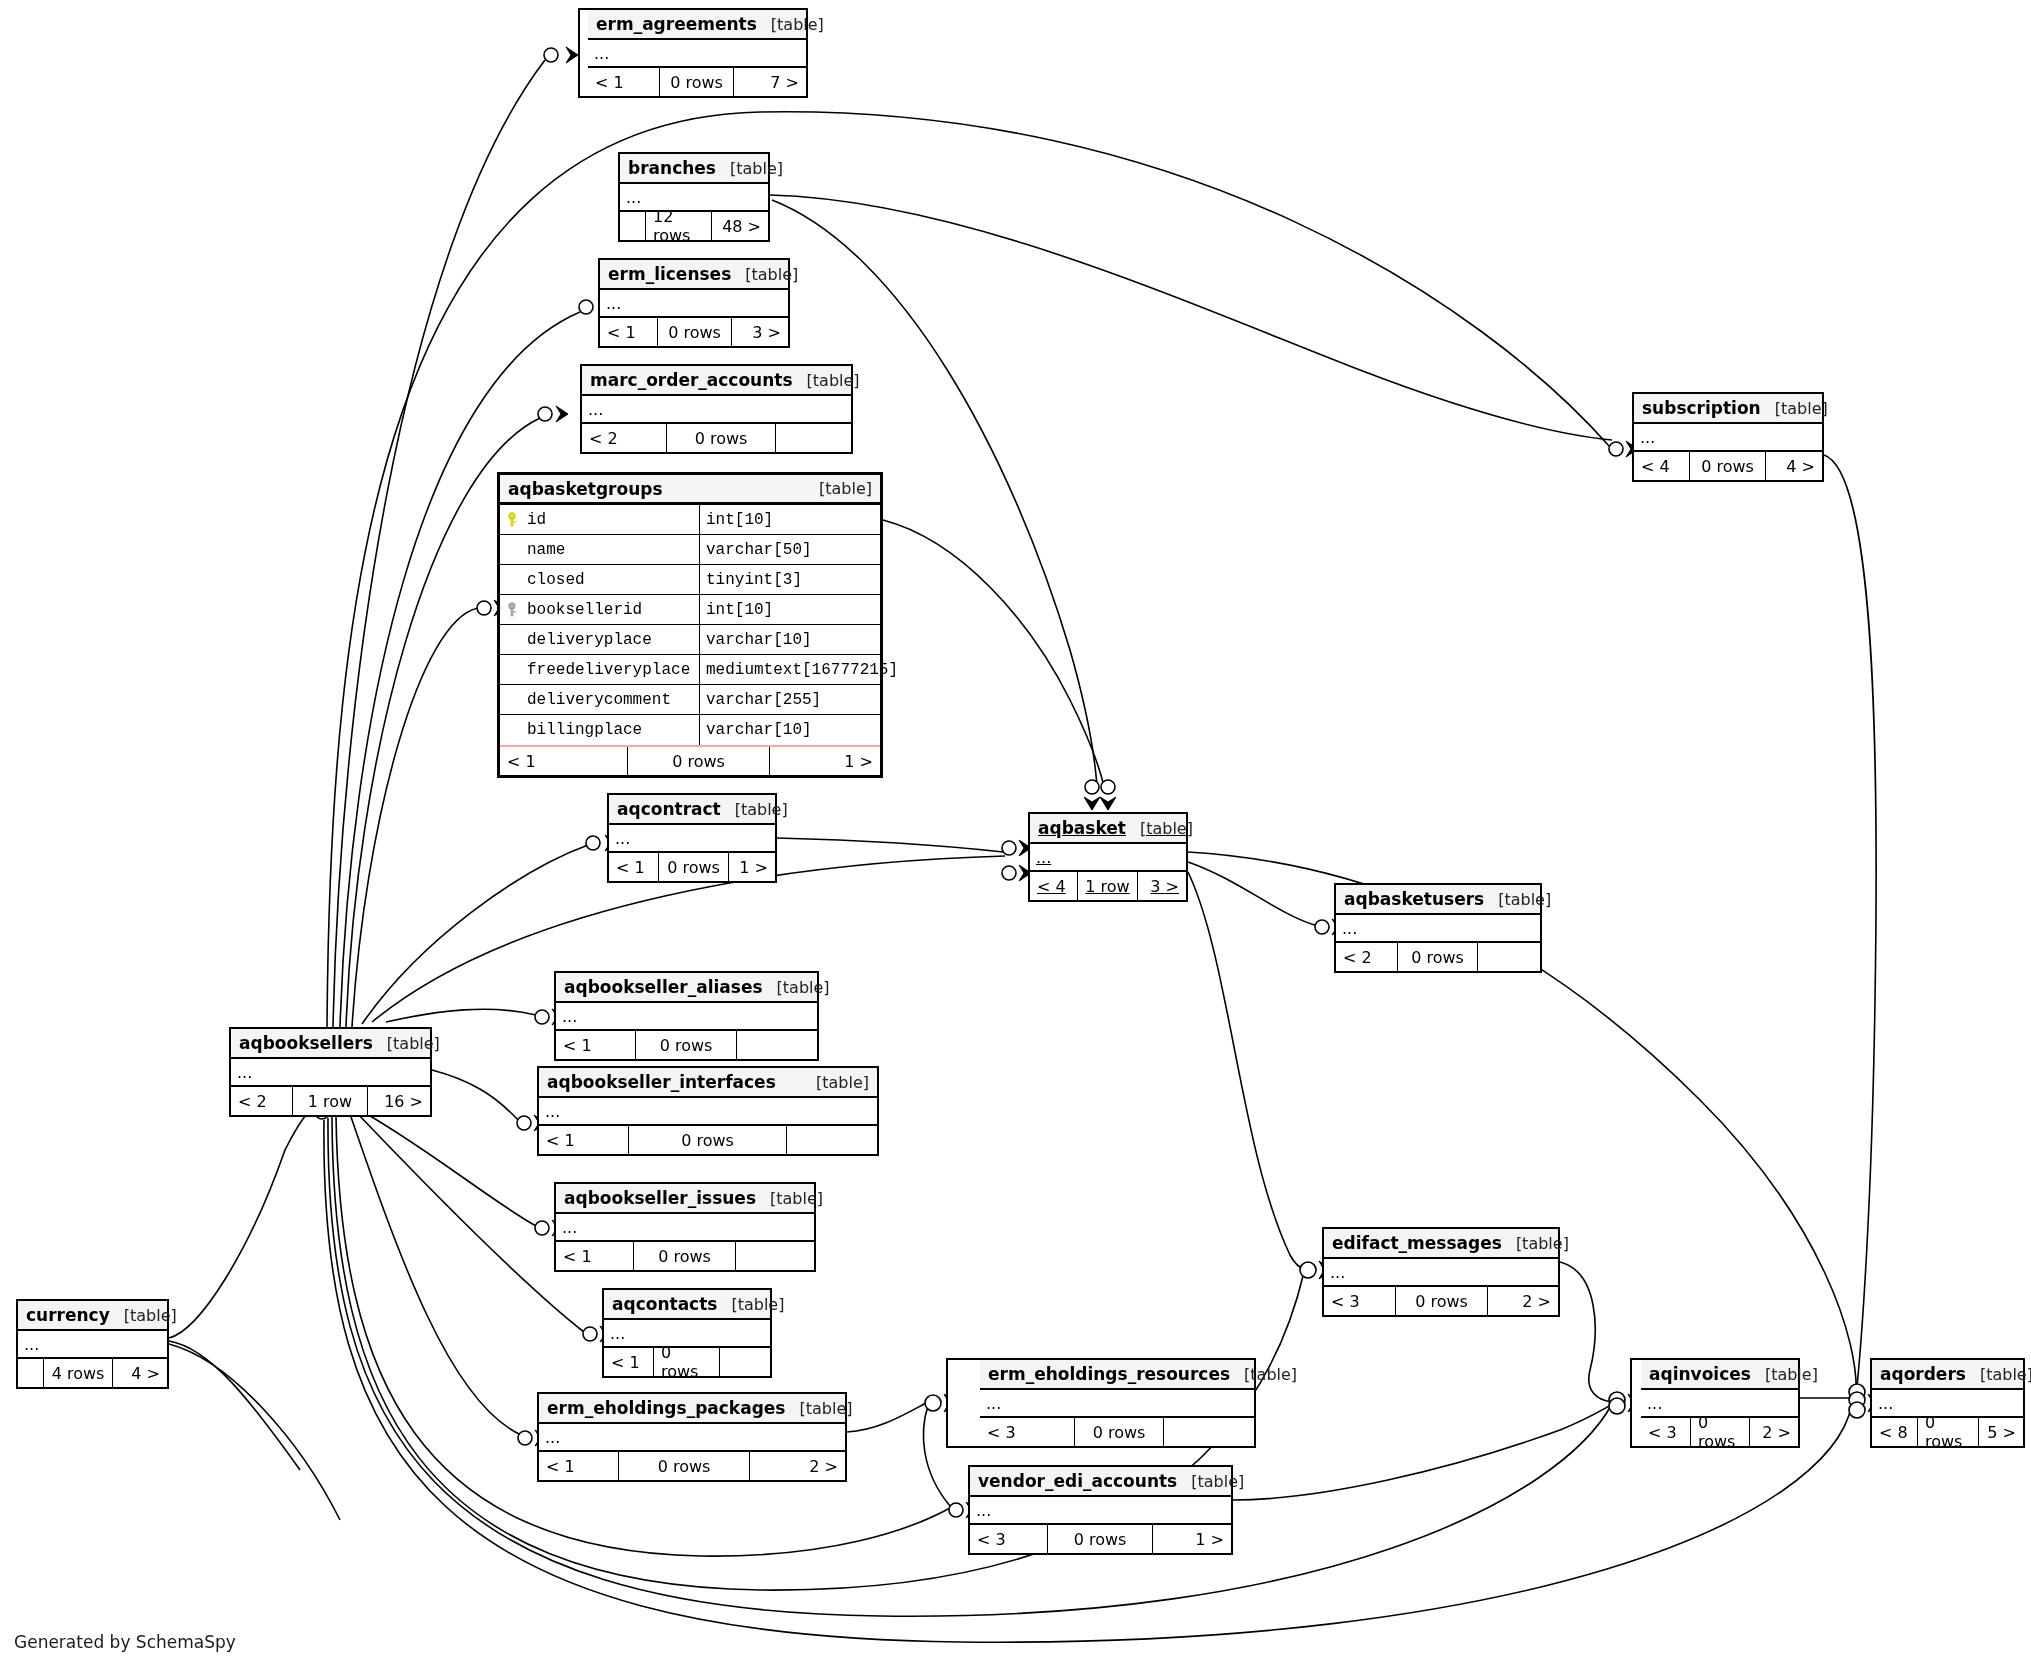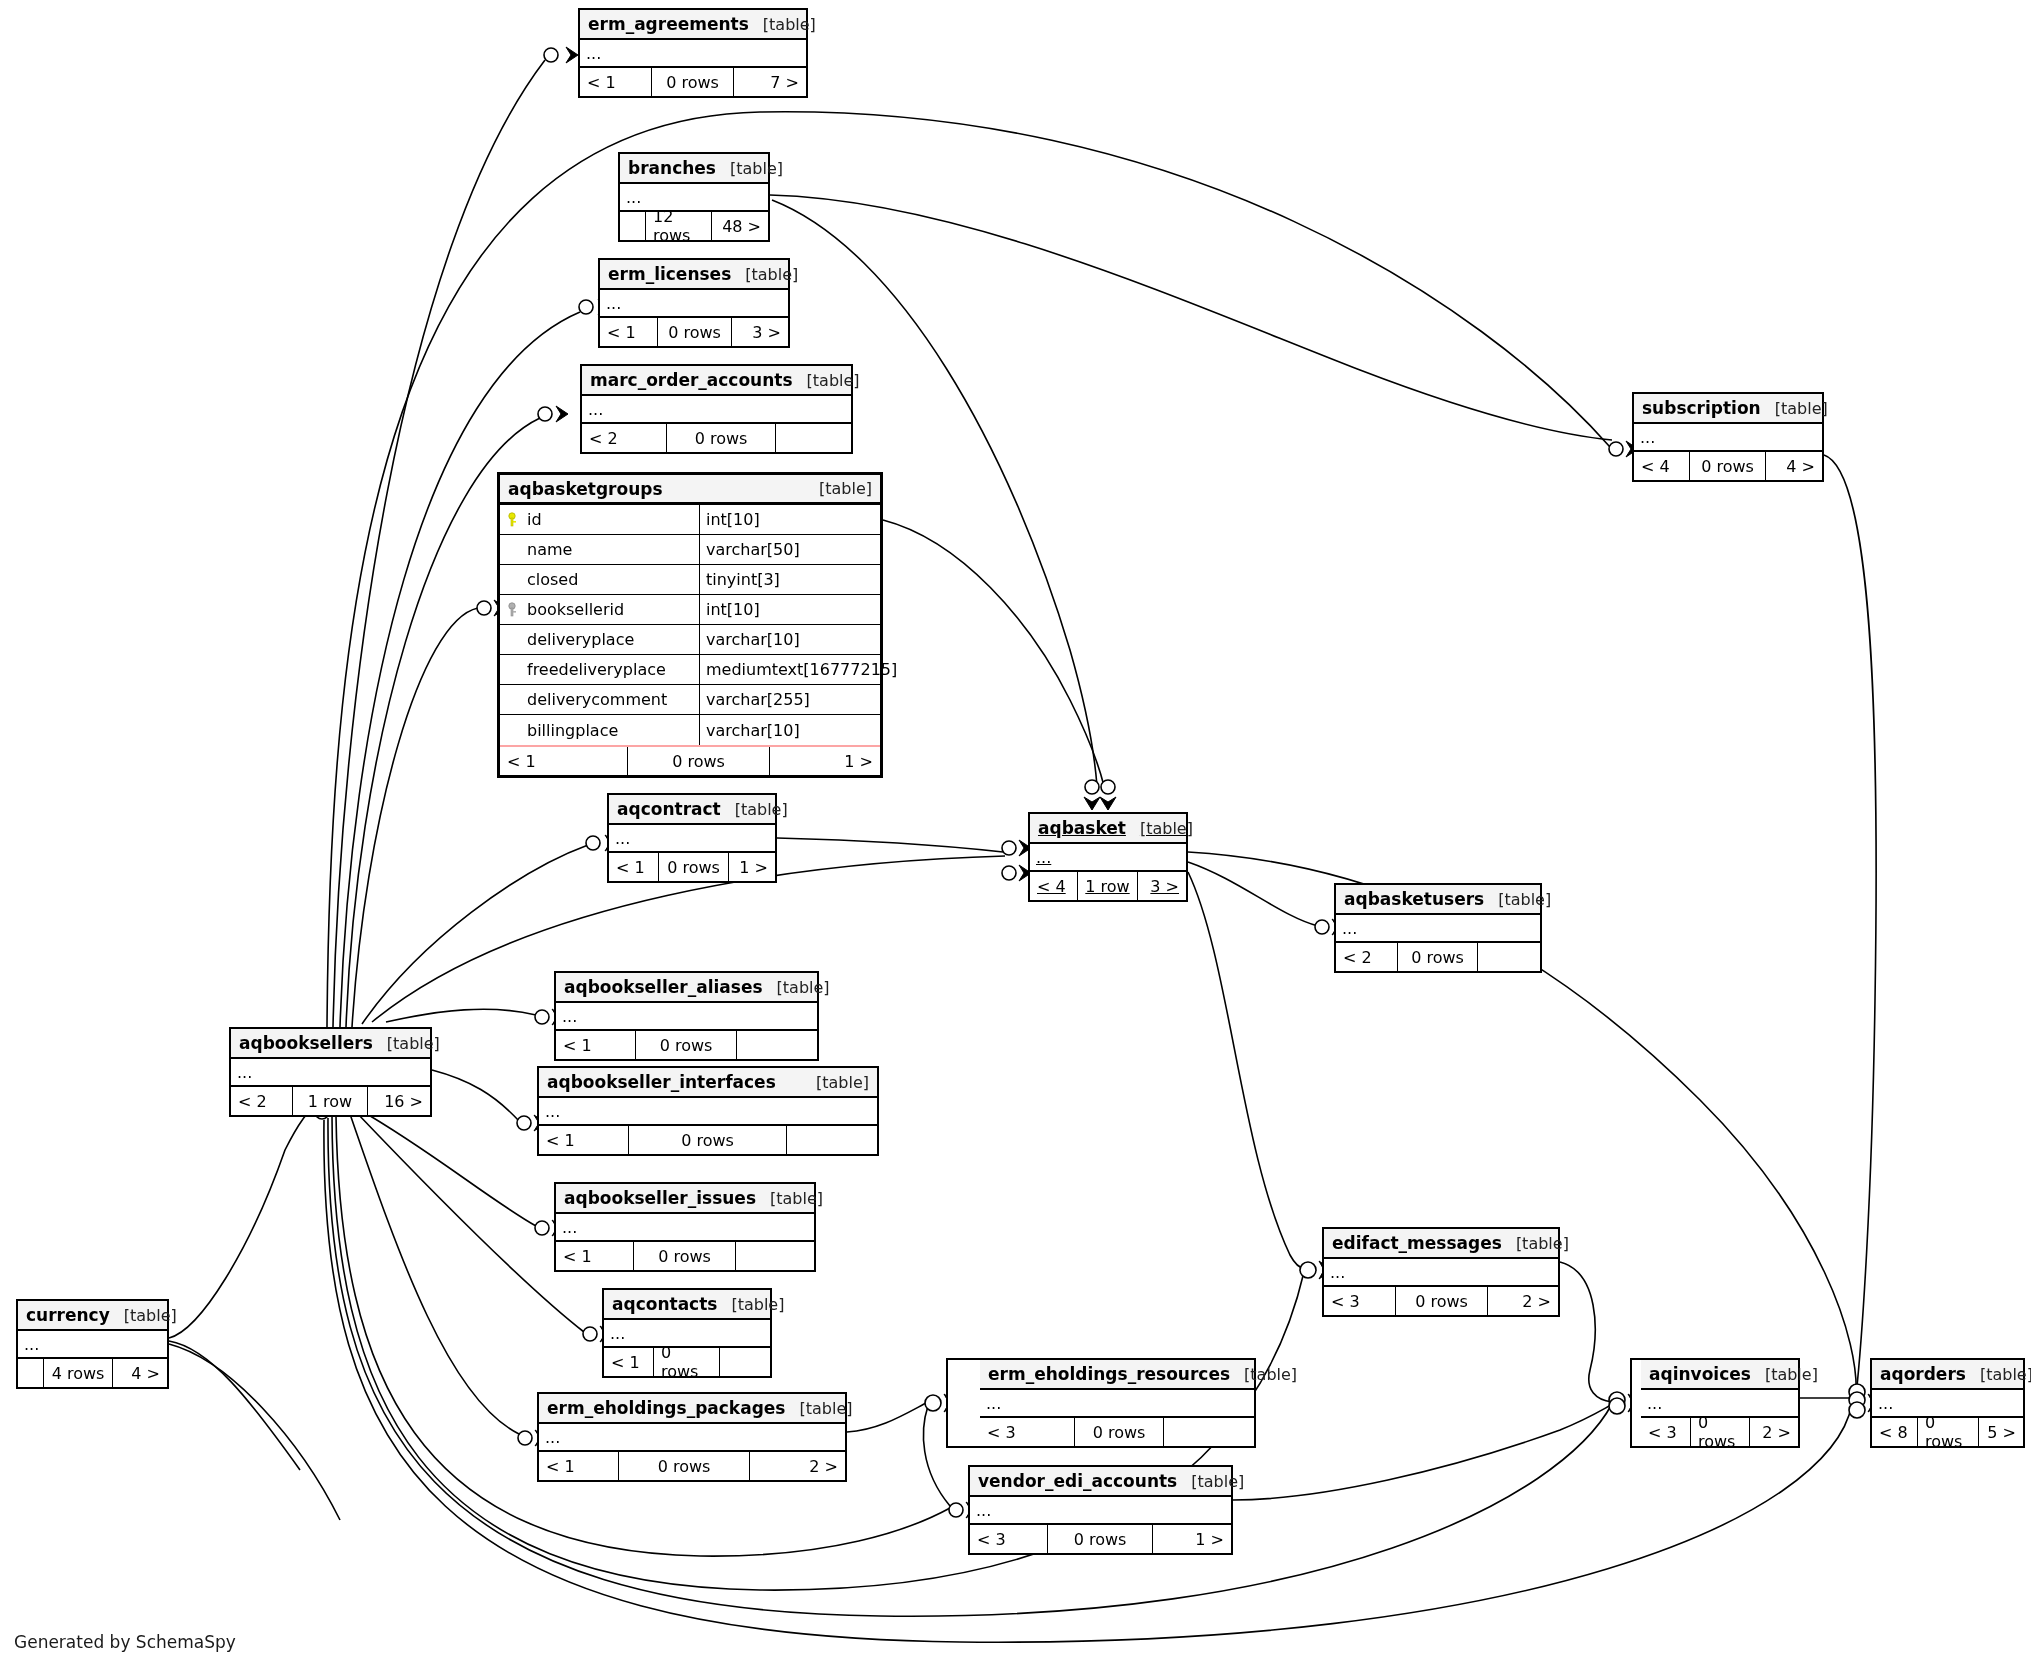--- a/index.html
+++ b/index.html
@@ -61,20 +61,21 @@
     height: 28px;
     display: flex;
     align-items: center;
     padding: 0 6px;
     font-size: 16px;
     color: #000;
   }
   .tbl-body.thickline { border-bottom-width: 2px; }
   .cols {
     border-bottom: 5px solid #fca5a5;
+    font-family: Liberation Mono, monospace;
   }
   .col-row {
     display: flex;
     border-bottom: 1px solid #000;
     height: 30px;
     box-sizing: border-box;
     align-items: stretch;
   }
   .col-row:last-child { border-bottom: none; }
   .col-name {
@@ -310,21 +311,21 @@
       <circle class="marker-shape" cx="1857" cy="1410" r="8"></circle>
       <path class="crow" d="M 1868,1394 L 1881,1403 L 1868,1412 L 1873,1403 Z"></path>
       </g>
 
     <g>
         <circle class="marker-shape" cx="322" cy="1112" r="7"></circle>
       <path class="crow" d="M 314,1096 L 322,1108 L 330,1096 L 322,1101 Z"></path>
       </g>
   </svg>
 
-  <div class="tbl" style="left:578px;top:8px;width:230px;">
+  <div class="tbl" style="left:578px;top:8px;width:230px;padding-left:8px;">
     <div class="tbl-head">
       <span class="tbl-name">erm_agreements</span>
       <span class="tbl-kind">[table]</span>
     </div>
     <div class="tbl-body thickline">...</div>
     <div class="footrow">
       <div class="fcell f-left" style="flex:0 0 72px">&lt; 1</div>
       <div class="fcell f-mid">0 rows</div>
       <div class="fcell f-right" style="flex:0 0 72px">7 &gt;</div>
     </div>

